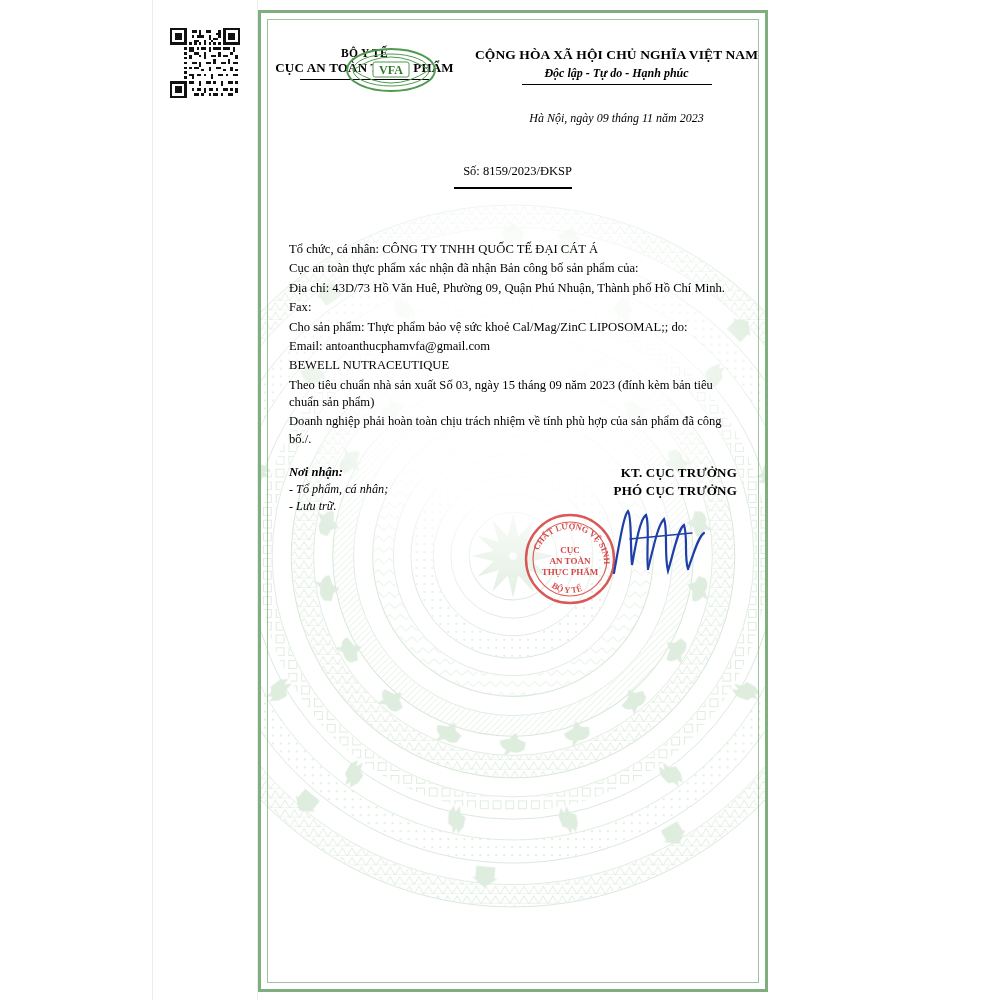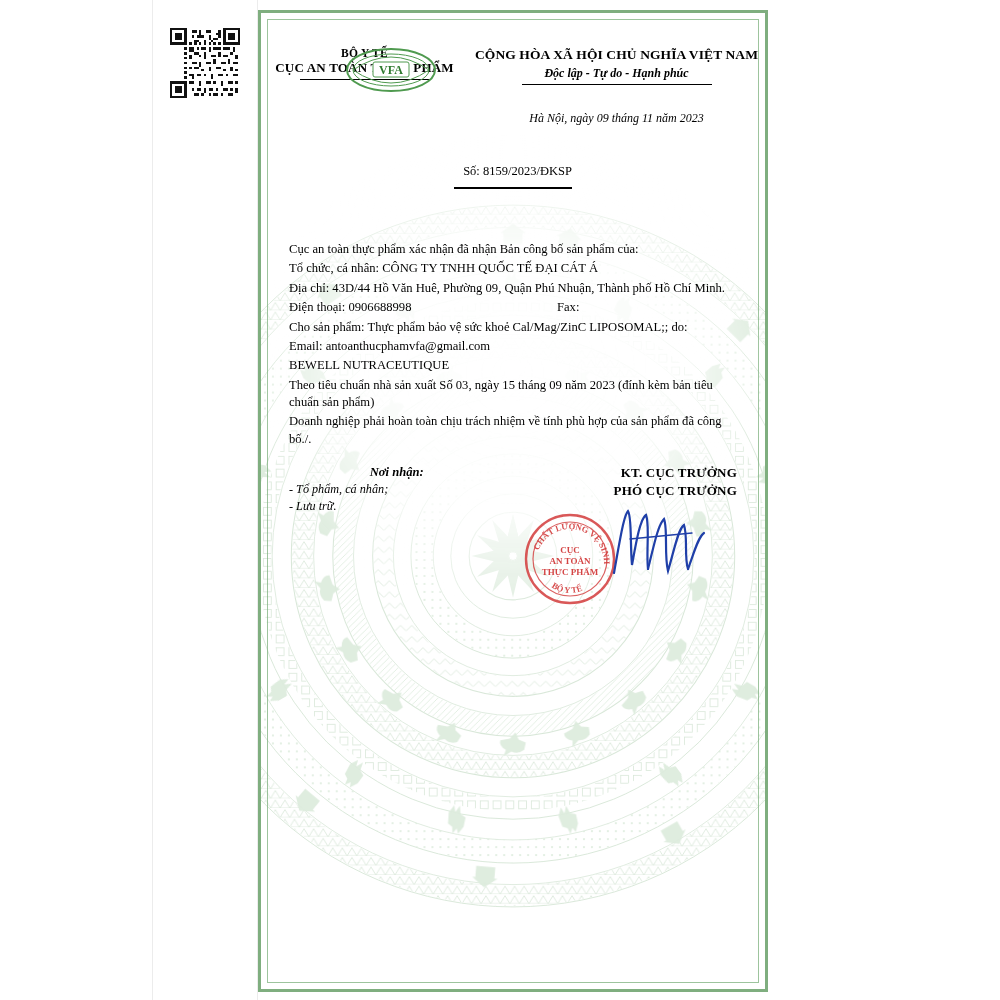--- a/index.html
+++ b/index.html
@@ -189,21 +189,20 @@
     justify-content: space-between;
   }
   .recipients {
     width: 250px;
     font-size: 12.2px;
   }
   .recipients .hd {
     font-weight: bold;
     font-style: italic;
     font-size: 12.6px;
-    text-align: center;
   }
   .recipients .line {
     font-style: italic;
     margin-top: 2px;
   }
   .signer {
     width: 270px;
     text-align: right;
     position: relative;
   }
@@ -530,25 +529,24 @@
         <rect x="28" y="15" width="36" height="15" rx="2" fill="#ffffff" stroke="#4f9a4f" stroke-width="1"></rect>
         <text x="46" y="26.5" text-anchor="middle" font-family="Liberation Serif, serif" font-size="12" font-weight="bold" fill="#2f7a2f">VFA</text>
       </svg>
 
       <div class="title-block">
         <div class="subnum">Số: 8159/2023/ĐKSP</div>
         <div class="title-rule"></div>
       </div>
 
       <div class="body-block">
+        <p>Tổ chức, cá nhân: CÔNG TY TNHH QUỐC TẾ ĐẠI CÁT Á</p>
         <p>Cục an toàn thực phẩm xác nhận đã nhận Bản công bố sản phẩm của:</p>
-        <p>Tổ chức, cá nhân: CÔNG TY TNHH QUỐC TẾ ĐẠI CÁT Á</p>
-        <p>Địa chỉ: 43D/44 Hồ Văn Huê, Phường 09, Quận Phú Nhuận, Thành phố Hồ Chí Minh.</p>
+        <p>Địa chỉ: 43D/73 Hồ Văn Huê, Phường 09, Quận Phú Nhuận, Thành phố Hồ Chí Minh.</p>
         <div class="row-inline">
-          <p class="c1">Điện thoại: 0906688998</p>
           <p>Fax:</p>
         </div>
         <p>Cho sản phẩm: Thực phẩm bảo vệ sức khoẻ  Cal/Mag/ZinC LIPOSOMAL;; do:</p>
         <p>Email: antoanthucphamvfa@gmail.com</p>
         <p>BEWELL NUTRACEUTIQUE</p>
         <p>Theo tiêu chuẩn nhà sản xuất Số 03, ngày 15 tháng 09 năm 2023 (đính kèm bản tiêu chuẩn sản phẩm)</p>
         <p>Doanh nghiệp phải hoàn toàn chịu trách nhiệm về tính phù hợp của sản phẩm đã công bố./.</p>
       </div>
 
       <div class="sign-area">

